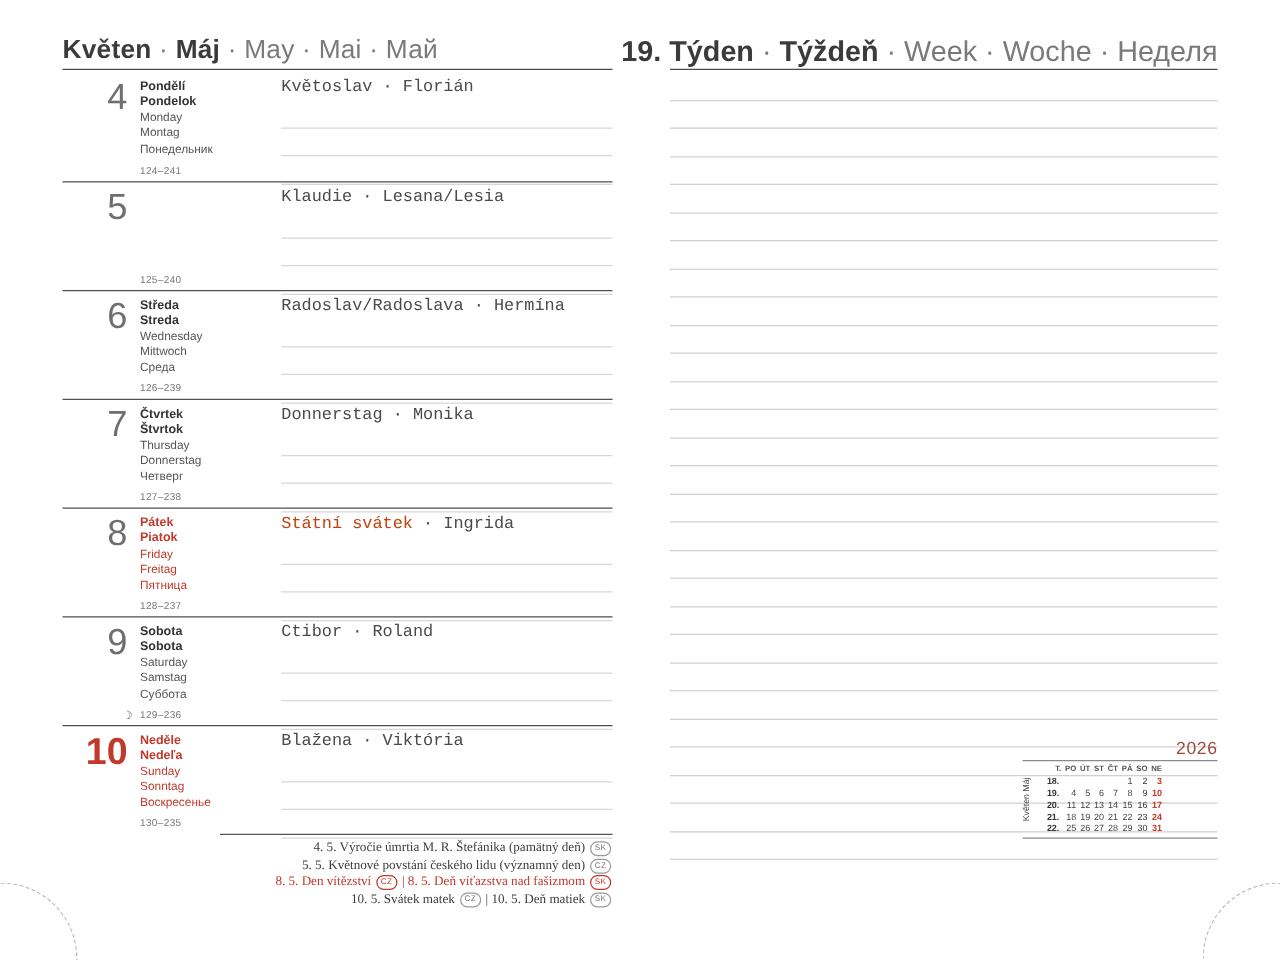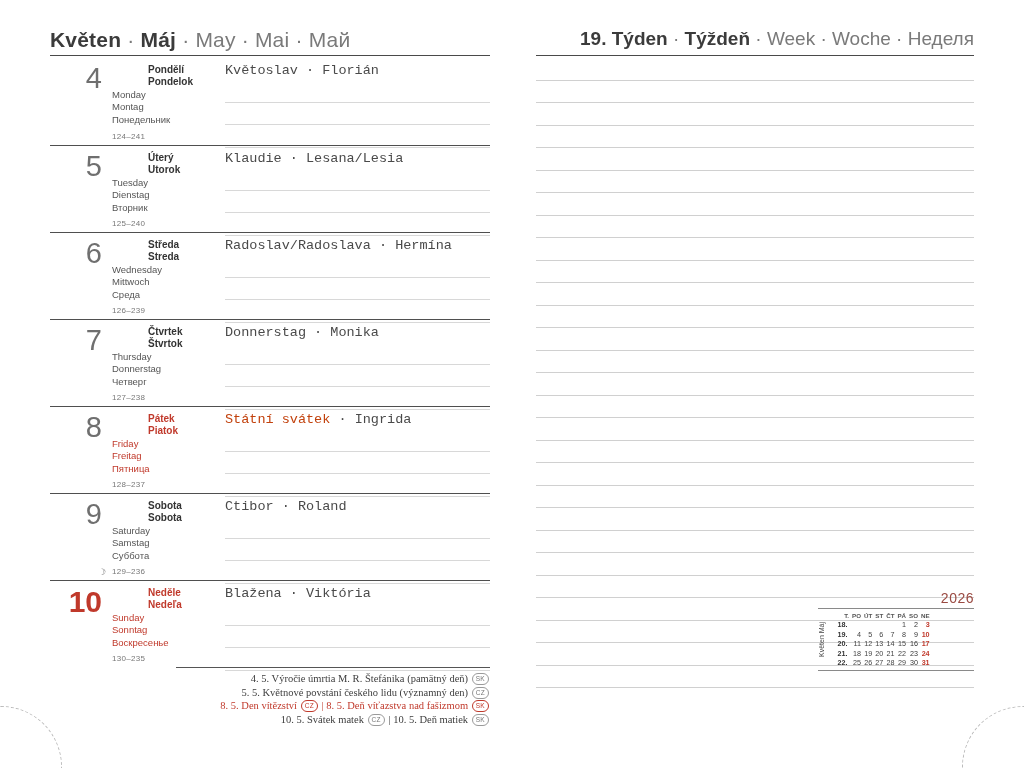--- a/index.html
+++ b/index.html
@@ -14,21 +14,21 @@
   .page{position:absolute;inset:0;}
 
   
   .hdr-left{
     position:absolute;left:50px;top:28px;width:440px;
     font-size:21px;letter-spacing:.2px;color:#7a7a7a;
   }
   .hdr-left b{color:#3b3b3b;font-weight:bold;}
   .hdr-right{
     position:absolute;right:50px;top:28px;
-    font-size:19px;color:#7a7a7a;text-align:left;
+    font-size:23px;color:#7a7a7a;text-align:left;
   }
   .hdr-right b{color:#3b3b3b;font-weight:bold;}
 
   .rule{
     position:absolute;height:1px;background:#4a4a4a;
   }
   .rule-left{left:50px;top:55px;width:440px;}
   .rule-right{left:536px;top:55px;width:438px;}
 
   
@@ -44,21 +44,21 @@
     position:absolute;left:0;top:6px;width:52px;
     text-align:right;
     font-size:29px;color:#6f6f6f;font-weight:normal;
     line-height:1;
   }
   .day.sunday .daynum{color:#c0392b;font-weight:bold;font-size:30px;}
   .names{
     position:absolute;left:62px;top:6px;width:62px;
     font-size:9.5px;line-height:12.4px;color:#555;
   }
-  .names .n1,.names .n2{font-weight:bold;font-size:10px;color:#333;margin-left:36px;}
+  .names .n1,.names .n2{font-weight:bold;font-size:10px;color:#333;}
   .day.friday .names .n1,.day.friday .names .n2{color:#c0392b;}
   .day.sunday .names .n1,.day.sunday .names .n2{color:#c0392b;}
   .day.friday .names .n3,.day.friday .names .n4,.day.friday .names .n5{color:#c0392b;}
   .day.sunday .names .n3,.day.sunday .names .n4,.day.sunday .names .n5{color:#c0392b;}
   .daynumbers{
     position:absolute;left:62px;bottom:4px;
     font-size:8px;color:#777;letter-spacing:.3px;
   }
   .svatek{
     position:absolute;left:175px;top:5px;right:0;
@@ -167,27 +167,20 @@
       <div class="svatek">Květoslav · Florián</div>
       <div class="lines">
         <div></div>
         <div></div>
         <div></div>
       </div>
     </div>
 
     <div class="day">
       <div class="daynum">5</div>
-      <div class="names">
-        <div class="n1">Úterý</div>
-        <div class="n2">Utorok</div>
-        <div class="n3">Tuesday</div>
-        <div class="n4">Dienstag</div>
-        <div class="n5">Вторник</div>
-      </div>
       <div class="daynumbers">125–240</div>
       <div class="svatek">Klaudie · Lesana/Lesia</div>
       <div class="lines">
         <div></div>
         <div></div>
         <div></div>
       </div>
     </div>
 
     <div class="day">

